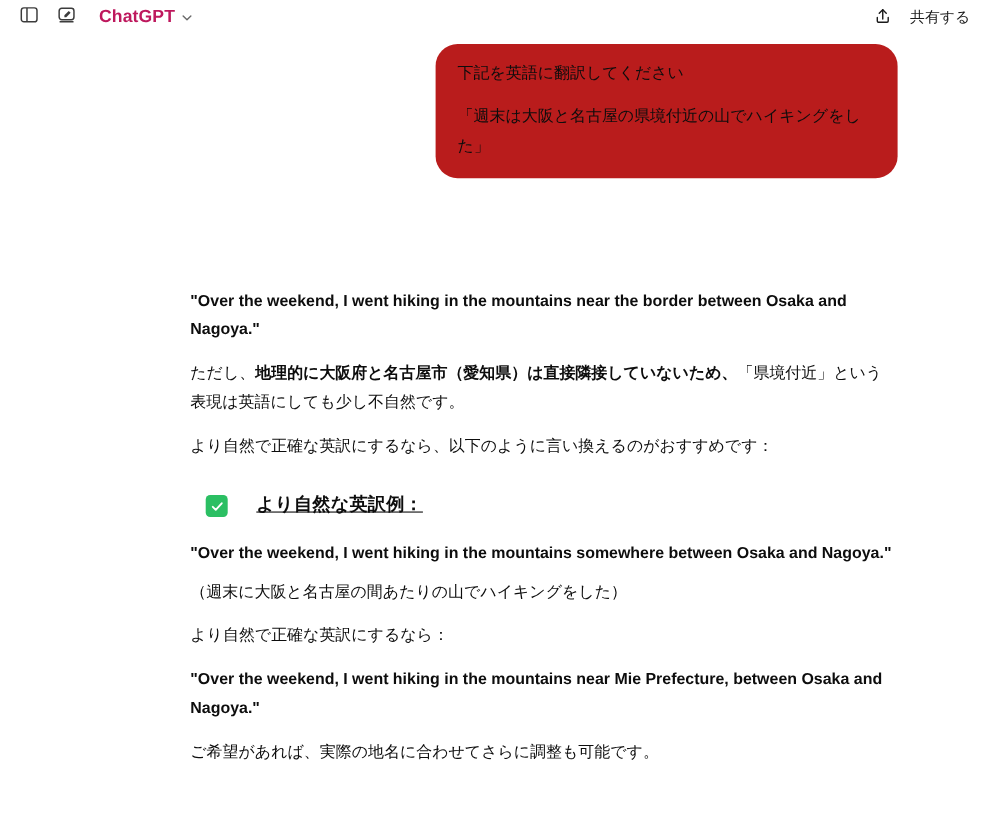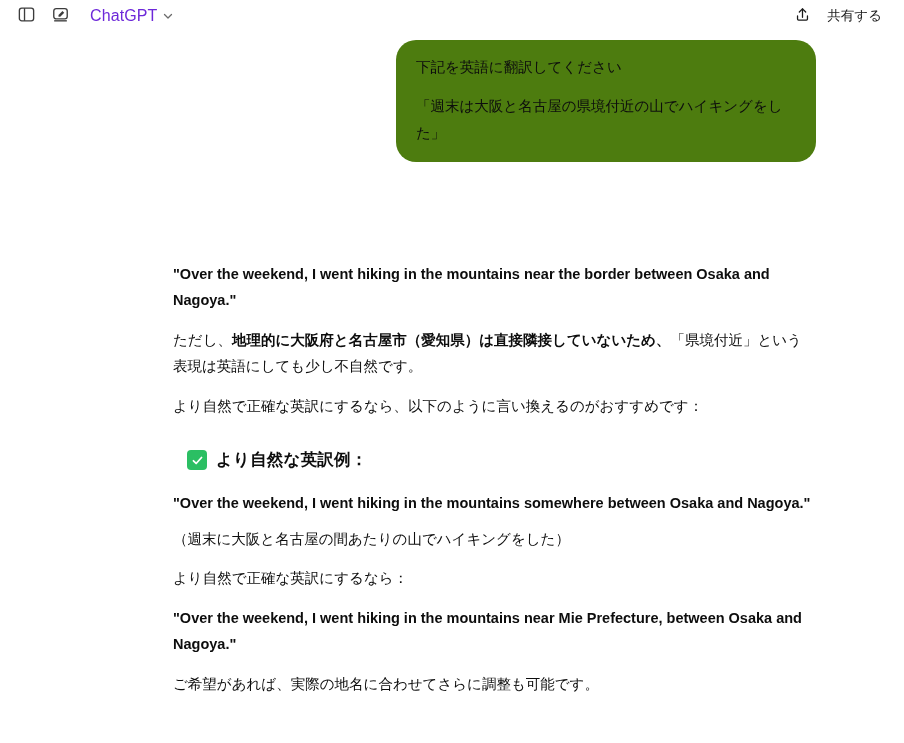--- a/index.html
+++ b/index.html
@@ -32,22 +32,22 @@
     display: flex;
     align-items: center;
     gap: 4px;
     padding: 3px 8px 3px 8px;
     border-radius: 8px;
     cursor: pointer;
     margin-left: 2px;
   }
   .model-name {
     font-size: 16px;
-    font-weight: 400;
-    color: #6d28d9;
+    font-weight: 700;
+    color: #be185d;
     letter-spacing: .1px;
   }
   .chev { color: #6b6b6b; display: flex; align-items: center; }
   .topbar-right {
     position: absolute;
     right: 12px;
     top: 0;
     height: 32px;
     display: flex;
     align-items: center;
@@ -70,21 +70,21 @@
     height: 711px;
     overflow: hidden;
     position: relative;
   }
   .user-row {
     display: flex;
     justify-content: flex-end;
     padding: 8px 88px 0 0;
   }
   .user-bubble {
-    background: #4d7c0f;
+    background: #b91c1c;
     border-radius: 20px;
     padding: 14px 20px 16px 20px;
     max-width: 420px;
     font-size: 14.5px;
     line-height: 1.85;
     color: #0d0d0d;
   }
   .user-bubble p { margin: 0; }
   .user-bubble p + p { margin-top: 12px; }
 
@@ -95,22 +95,23 @@
     color: #0d0d0d;
   }
   .assistant p { margin: 0 0 14px 0; }
   .assistant p.tight { margin-bottom: 10px; }
   .quote-bold { font-weight: 700; }
   .b { font-weight: 700; }
 
   .section-head {
     display: flex;
     align-items: center;
-    gap: 9px;
+    gap: 26px;
     margin: 26px 0 16px 14px;
+    text-decoration: underline;
   }
   .check-box {
     width: 20px; height: 20px;
     border-radius: 4px;
     background: #2bbf63;
     display: flex; align-items: center; justify-content: center;
     flex: 0 0 auto;
   }
   .check-box svg { display: block; }
   .section-title {

